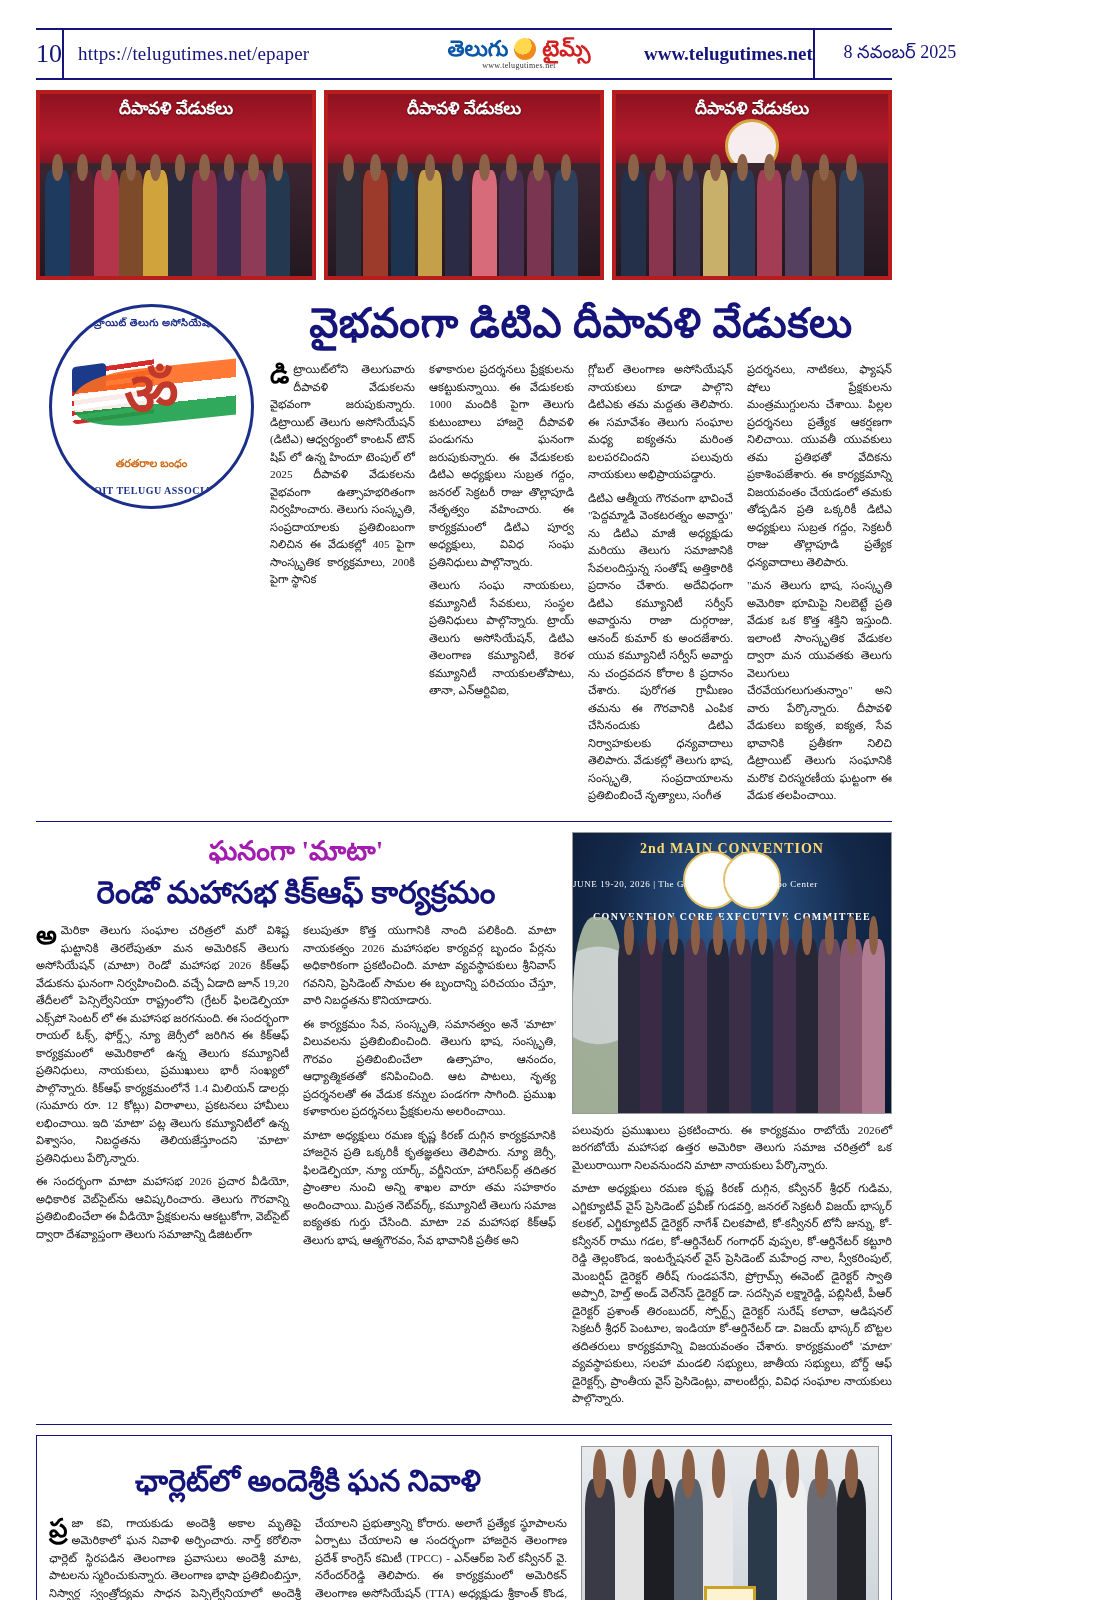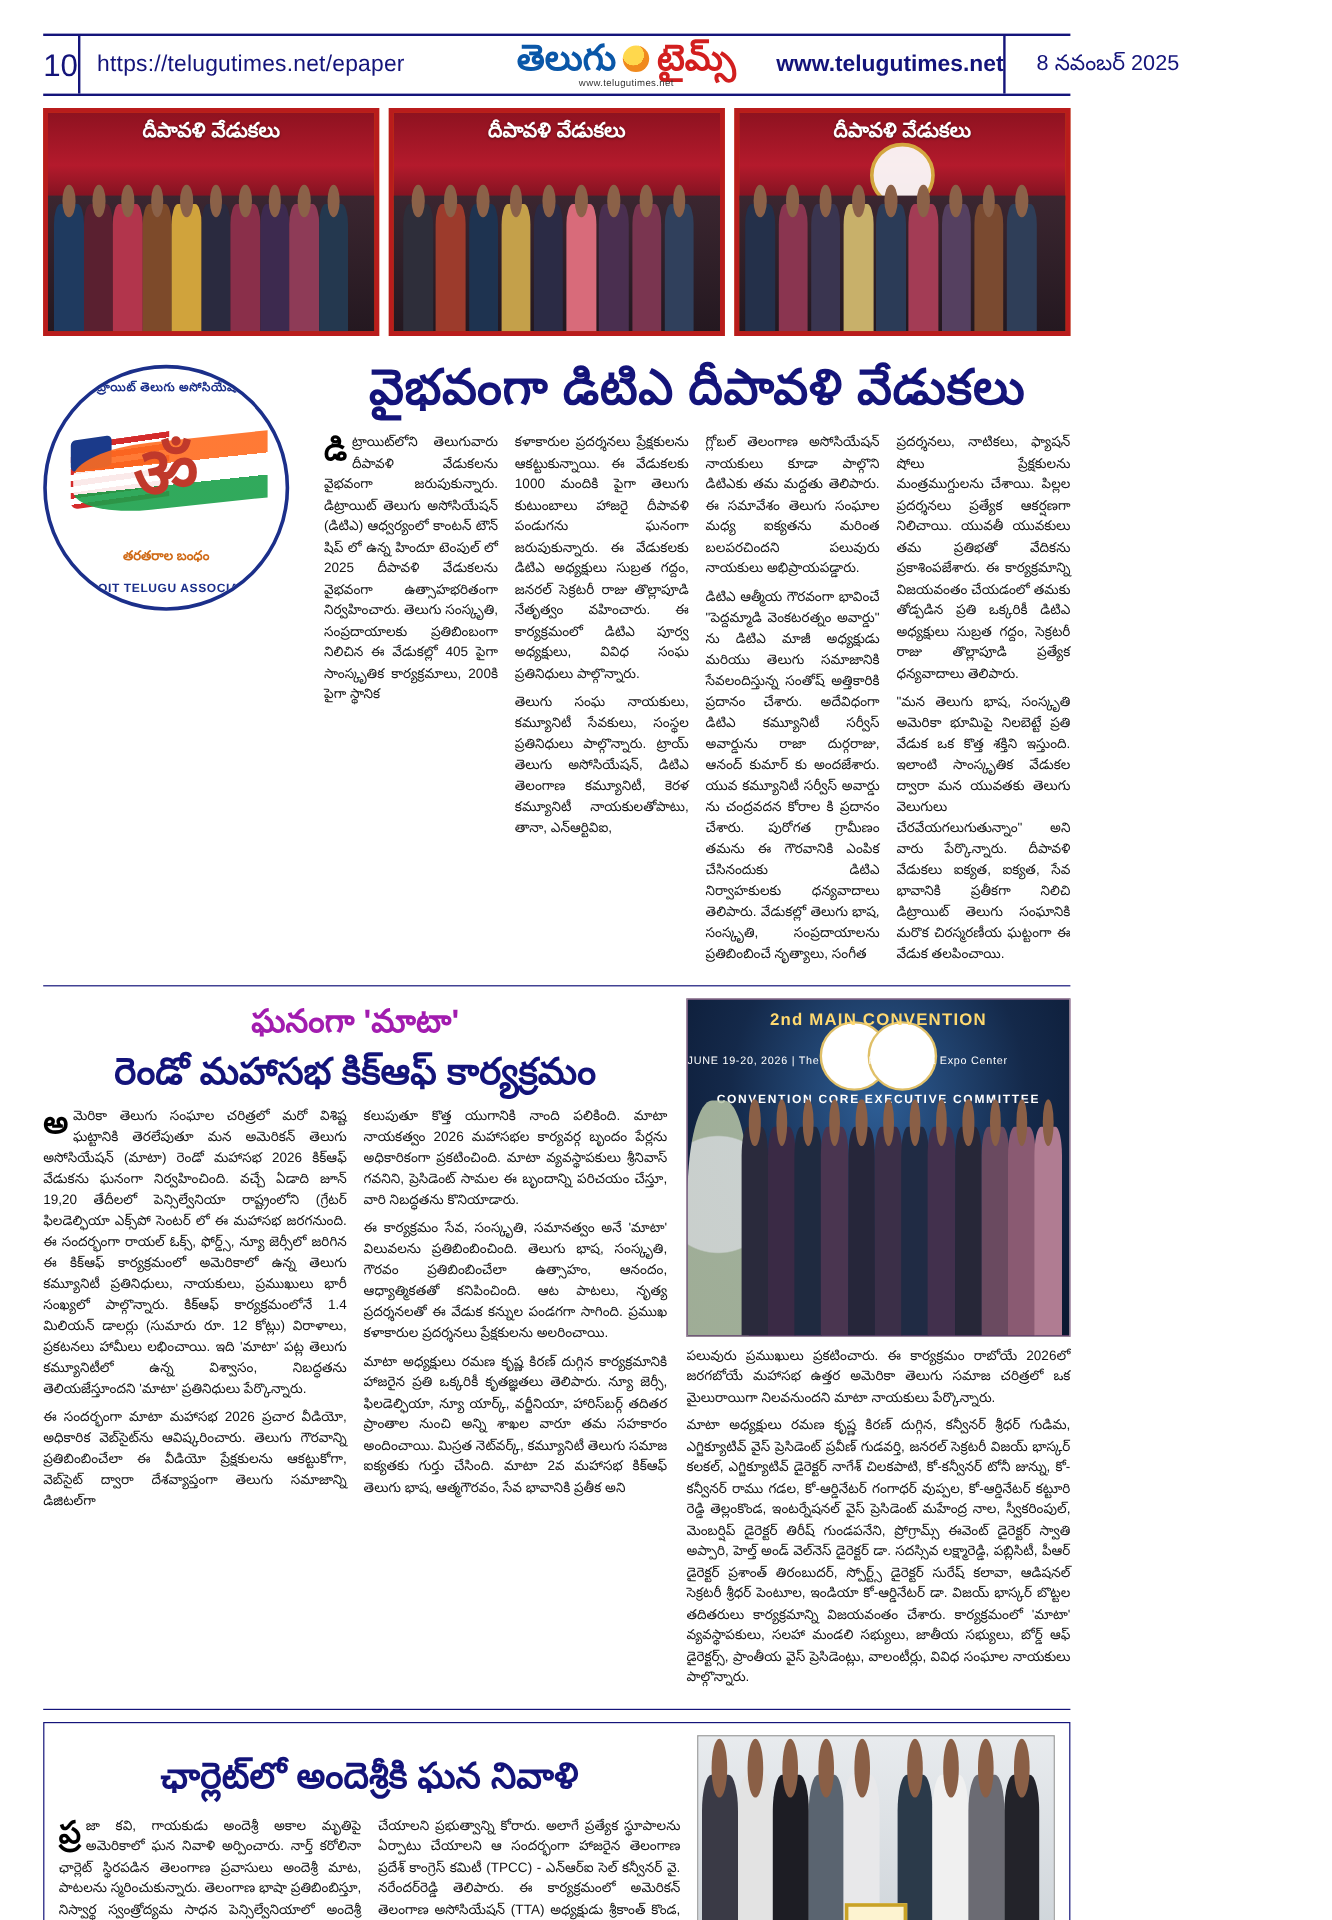--- a/index.html
+++ b/index.html
@@ -10,20 +10,21 @@
     background: #ffffff;
     font-family: "Liberation Sans", sans-serif;
     color: #1a1a1a;
     position: relative;
   }
   .page {
     width: 928px;
     height: 1600px;
     padding: 28px 36px 20px 36px;
     position: relative;
+    font-family: Liberation Serif, serif;
   }
 
   
   .masthead {
     display: flex;
     align-items: stretch;
     height: 52px;
     border-top: 2px solid #14147a;
     border-bottom: 2px solid #14147a;
     margin-bottom: 10px;
@@ -49,21 +50,21 @@
   }
   .mh-logo {
     flex: 0 0 250px;
     display: flex;
     flex-direction: column;
     align-items: center;
     justify-content: center;
     position: relative;
   }
   .mh-logo-main {
-    font-size: 30px;
+    font-size: 22px;
     font-weight: bold;
     color: #0a57a8;
     line-height: 1;
     display: flex;
     align-items: center;
     gap: 6px;
   }
   .mh-logo-tag1 { color: #d21f1f; }
   .mh-logo-bird {
     width: 22px; height: 22px;
@@ -155,21 +156,21 @@
     opacity: .92;
   }
 
   
   .rule { border: none; border-top: 1.5px solid #14147a; margin: 10px 0; }
   .sec1 { display: flex; gap: 16px; }
   .dta-logo-wrap {
     flex: 0 0 218px;
     display: flex;
     flex-direction: column;
-    align-items: flex-start;
+    align-items: flex-end;
     padding-top: 8px;
   }
   .dta-logo {
     width: 205px; height: 205px;
     border-radius: 50%;
     background: #fff;
     border: 3px solid #1b2f8a;
     position: relative;
     overflow: hidden;
   }

